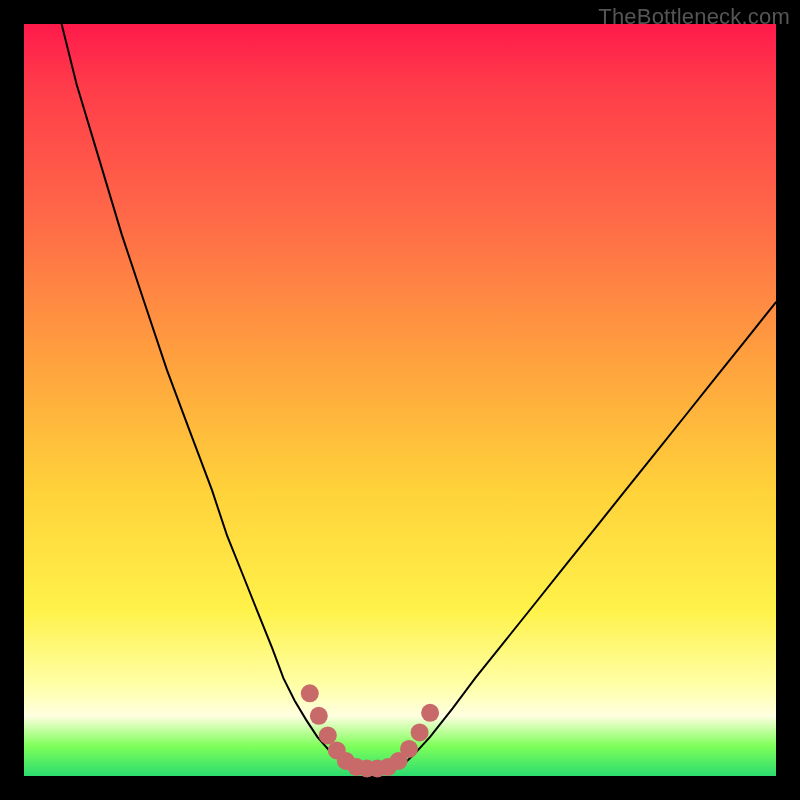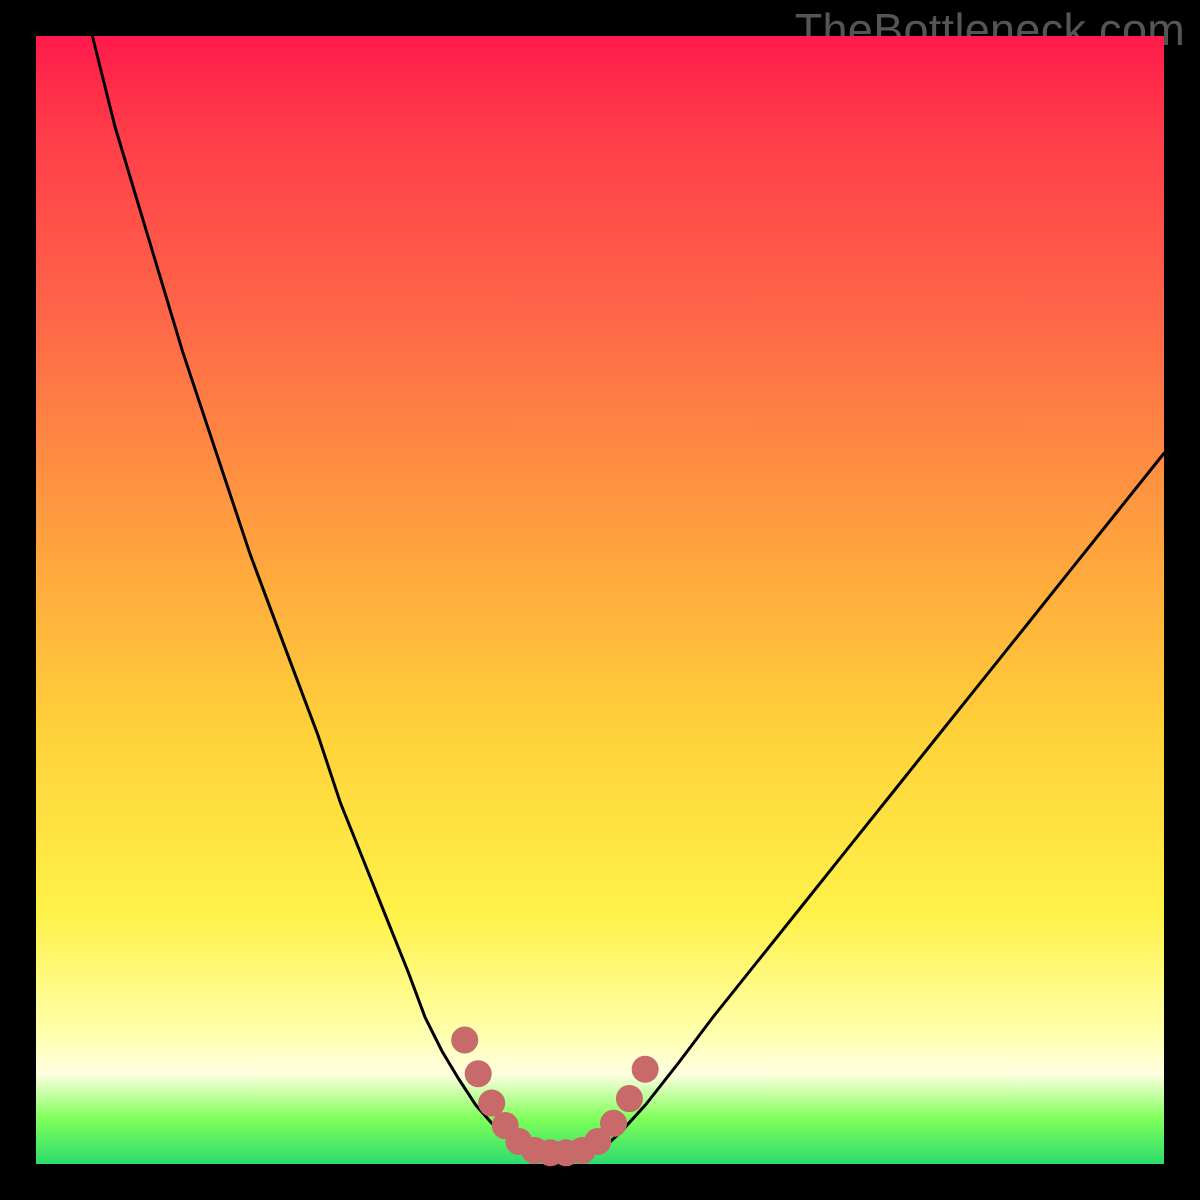--- a/index.html
+++ b/index.html
@@ -38,21 +38,21 @@
       #ffffe0 92%,
       #7fff5a 96%,
       #2bdc6e 100%
     );
   }
   .watermark {
     position: absolute;
     top: 4px;
     right: 10px;
     color: #555;
-    font-size: 30px;
+    font-size: 22px;
     letter-spacing: 0.2px;
     user-select: none;
   }
   svg.curve {
     position: absolute;
     left: 0;
     top: 0;
     width: 752px;
     height: 752px;
     overflow: visible;

